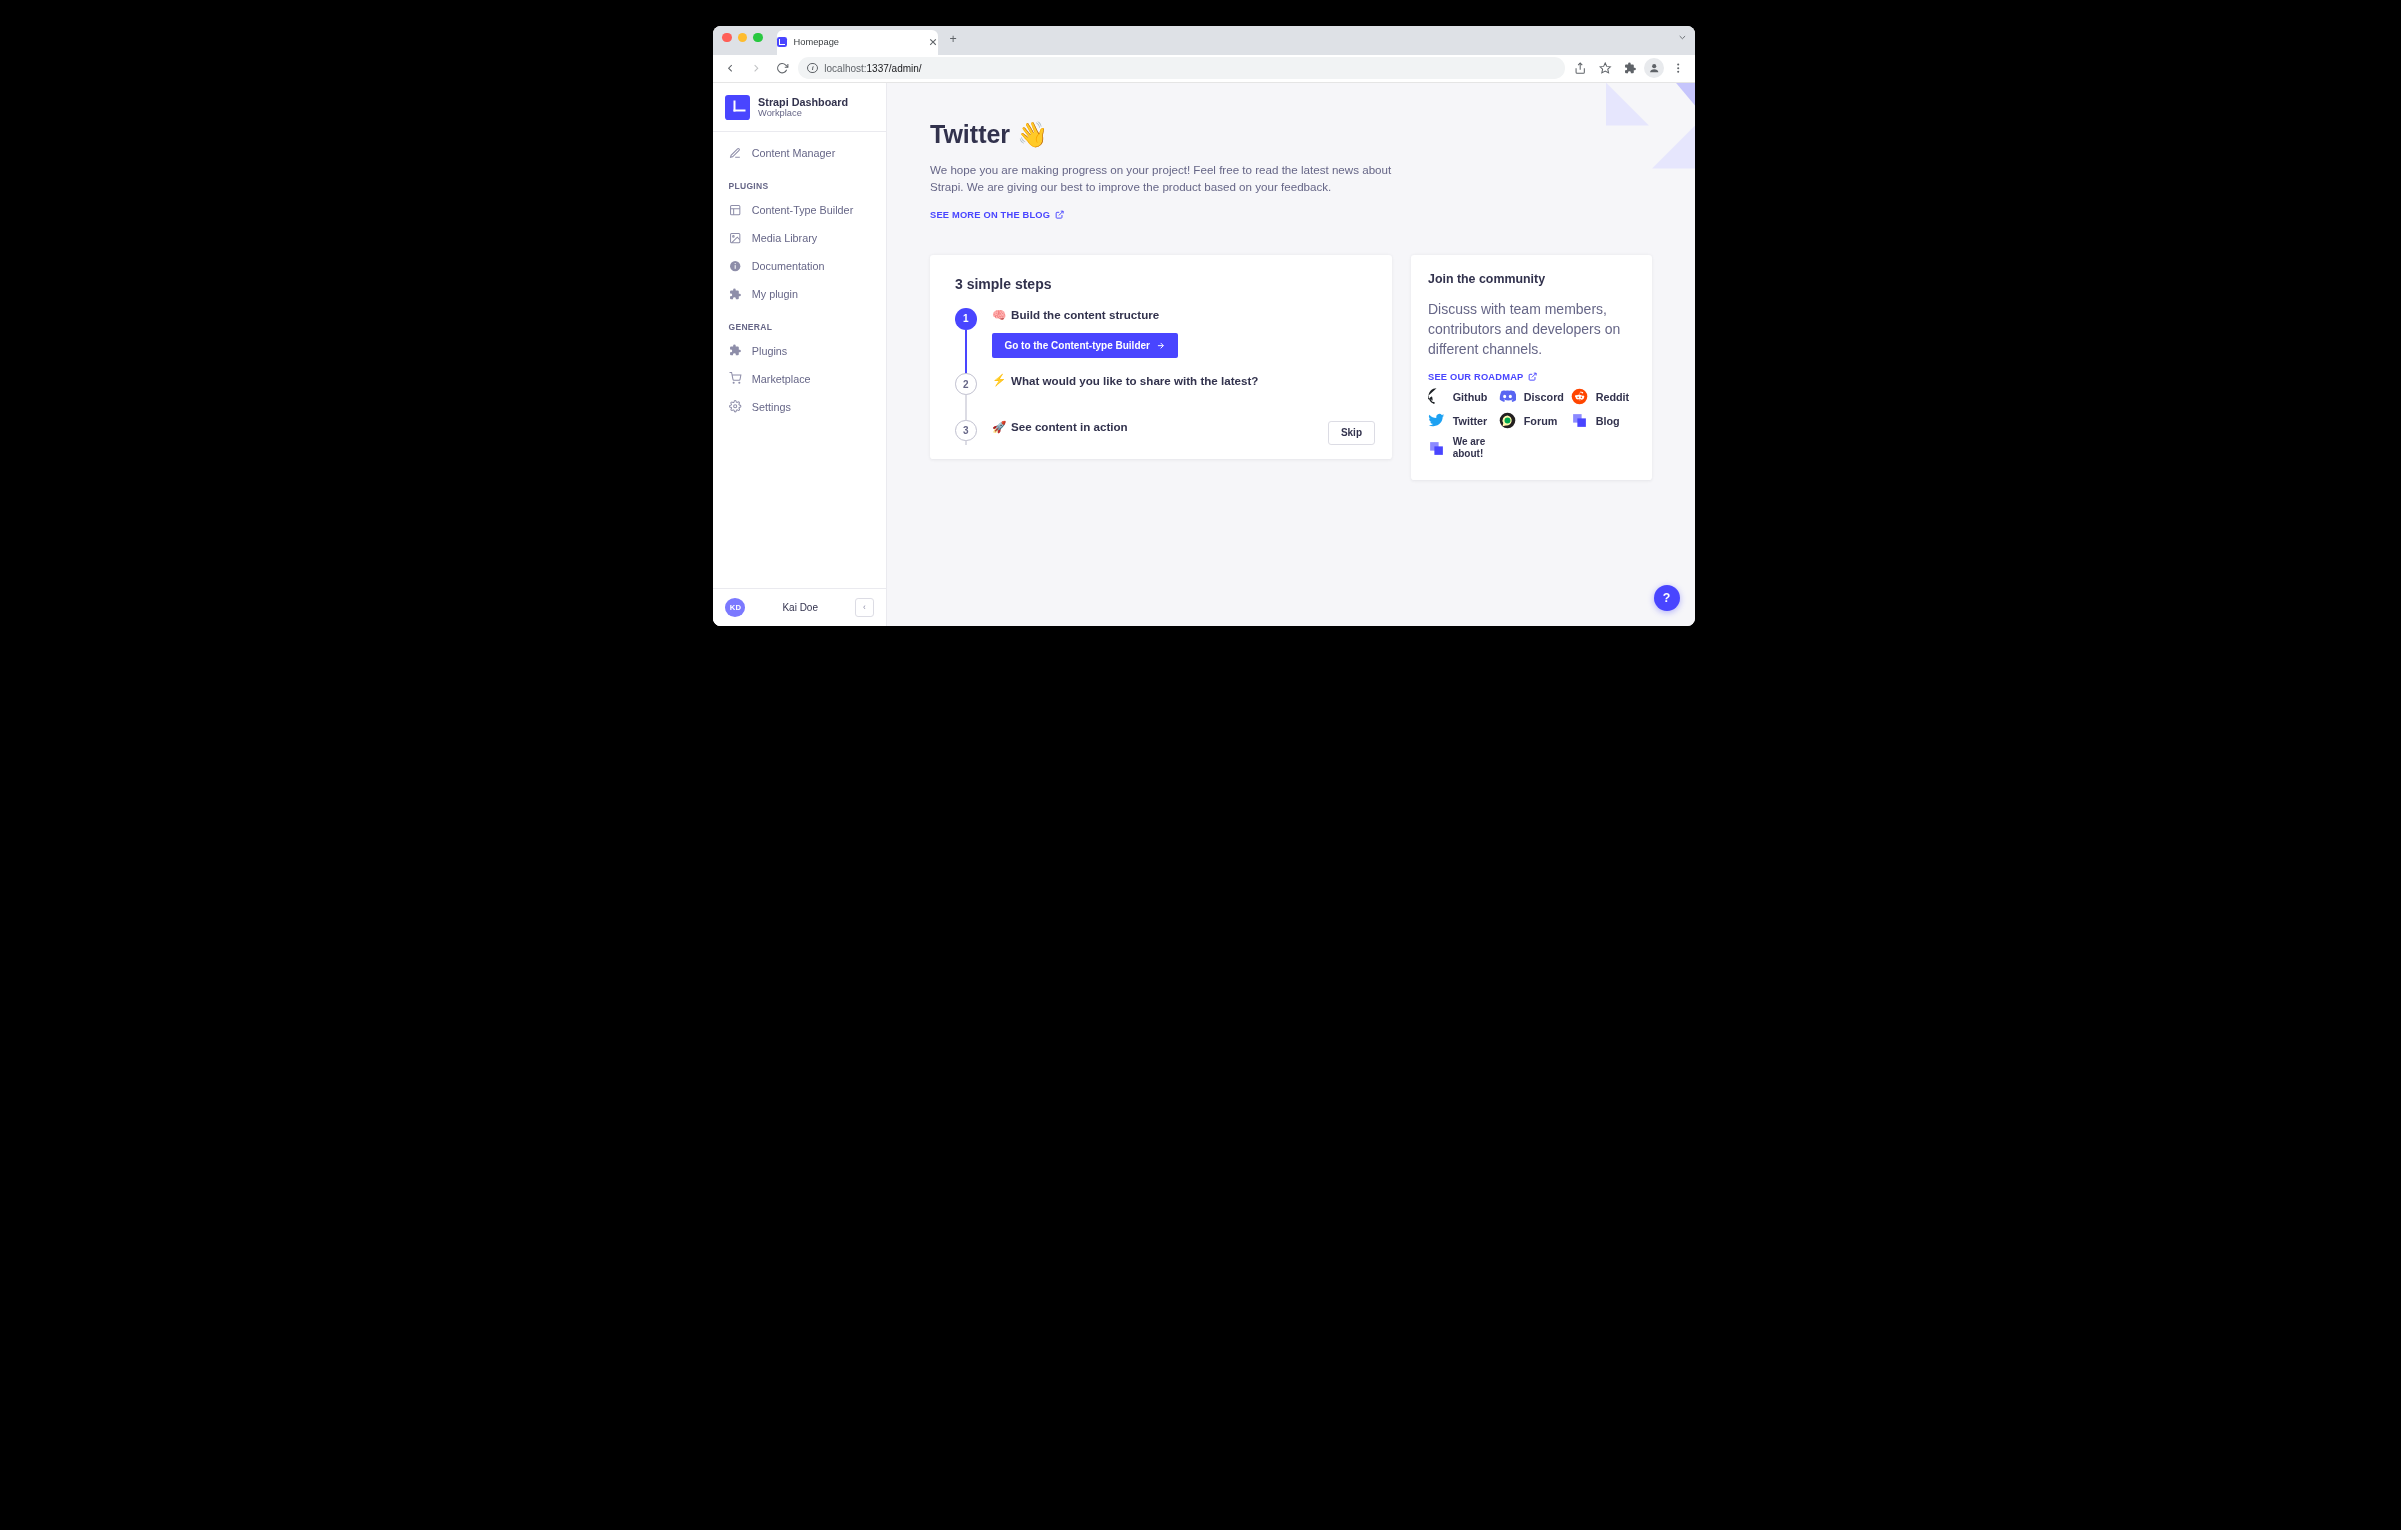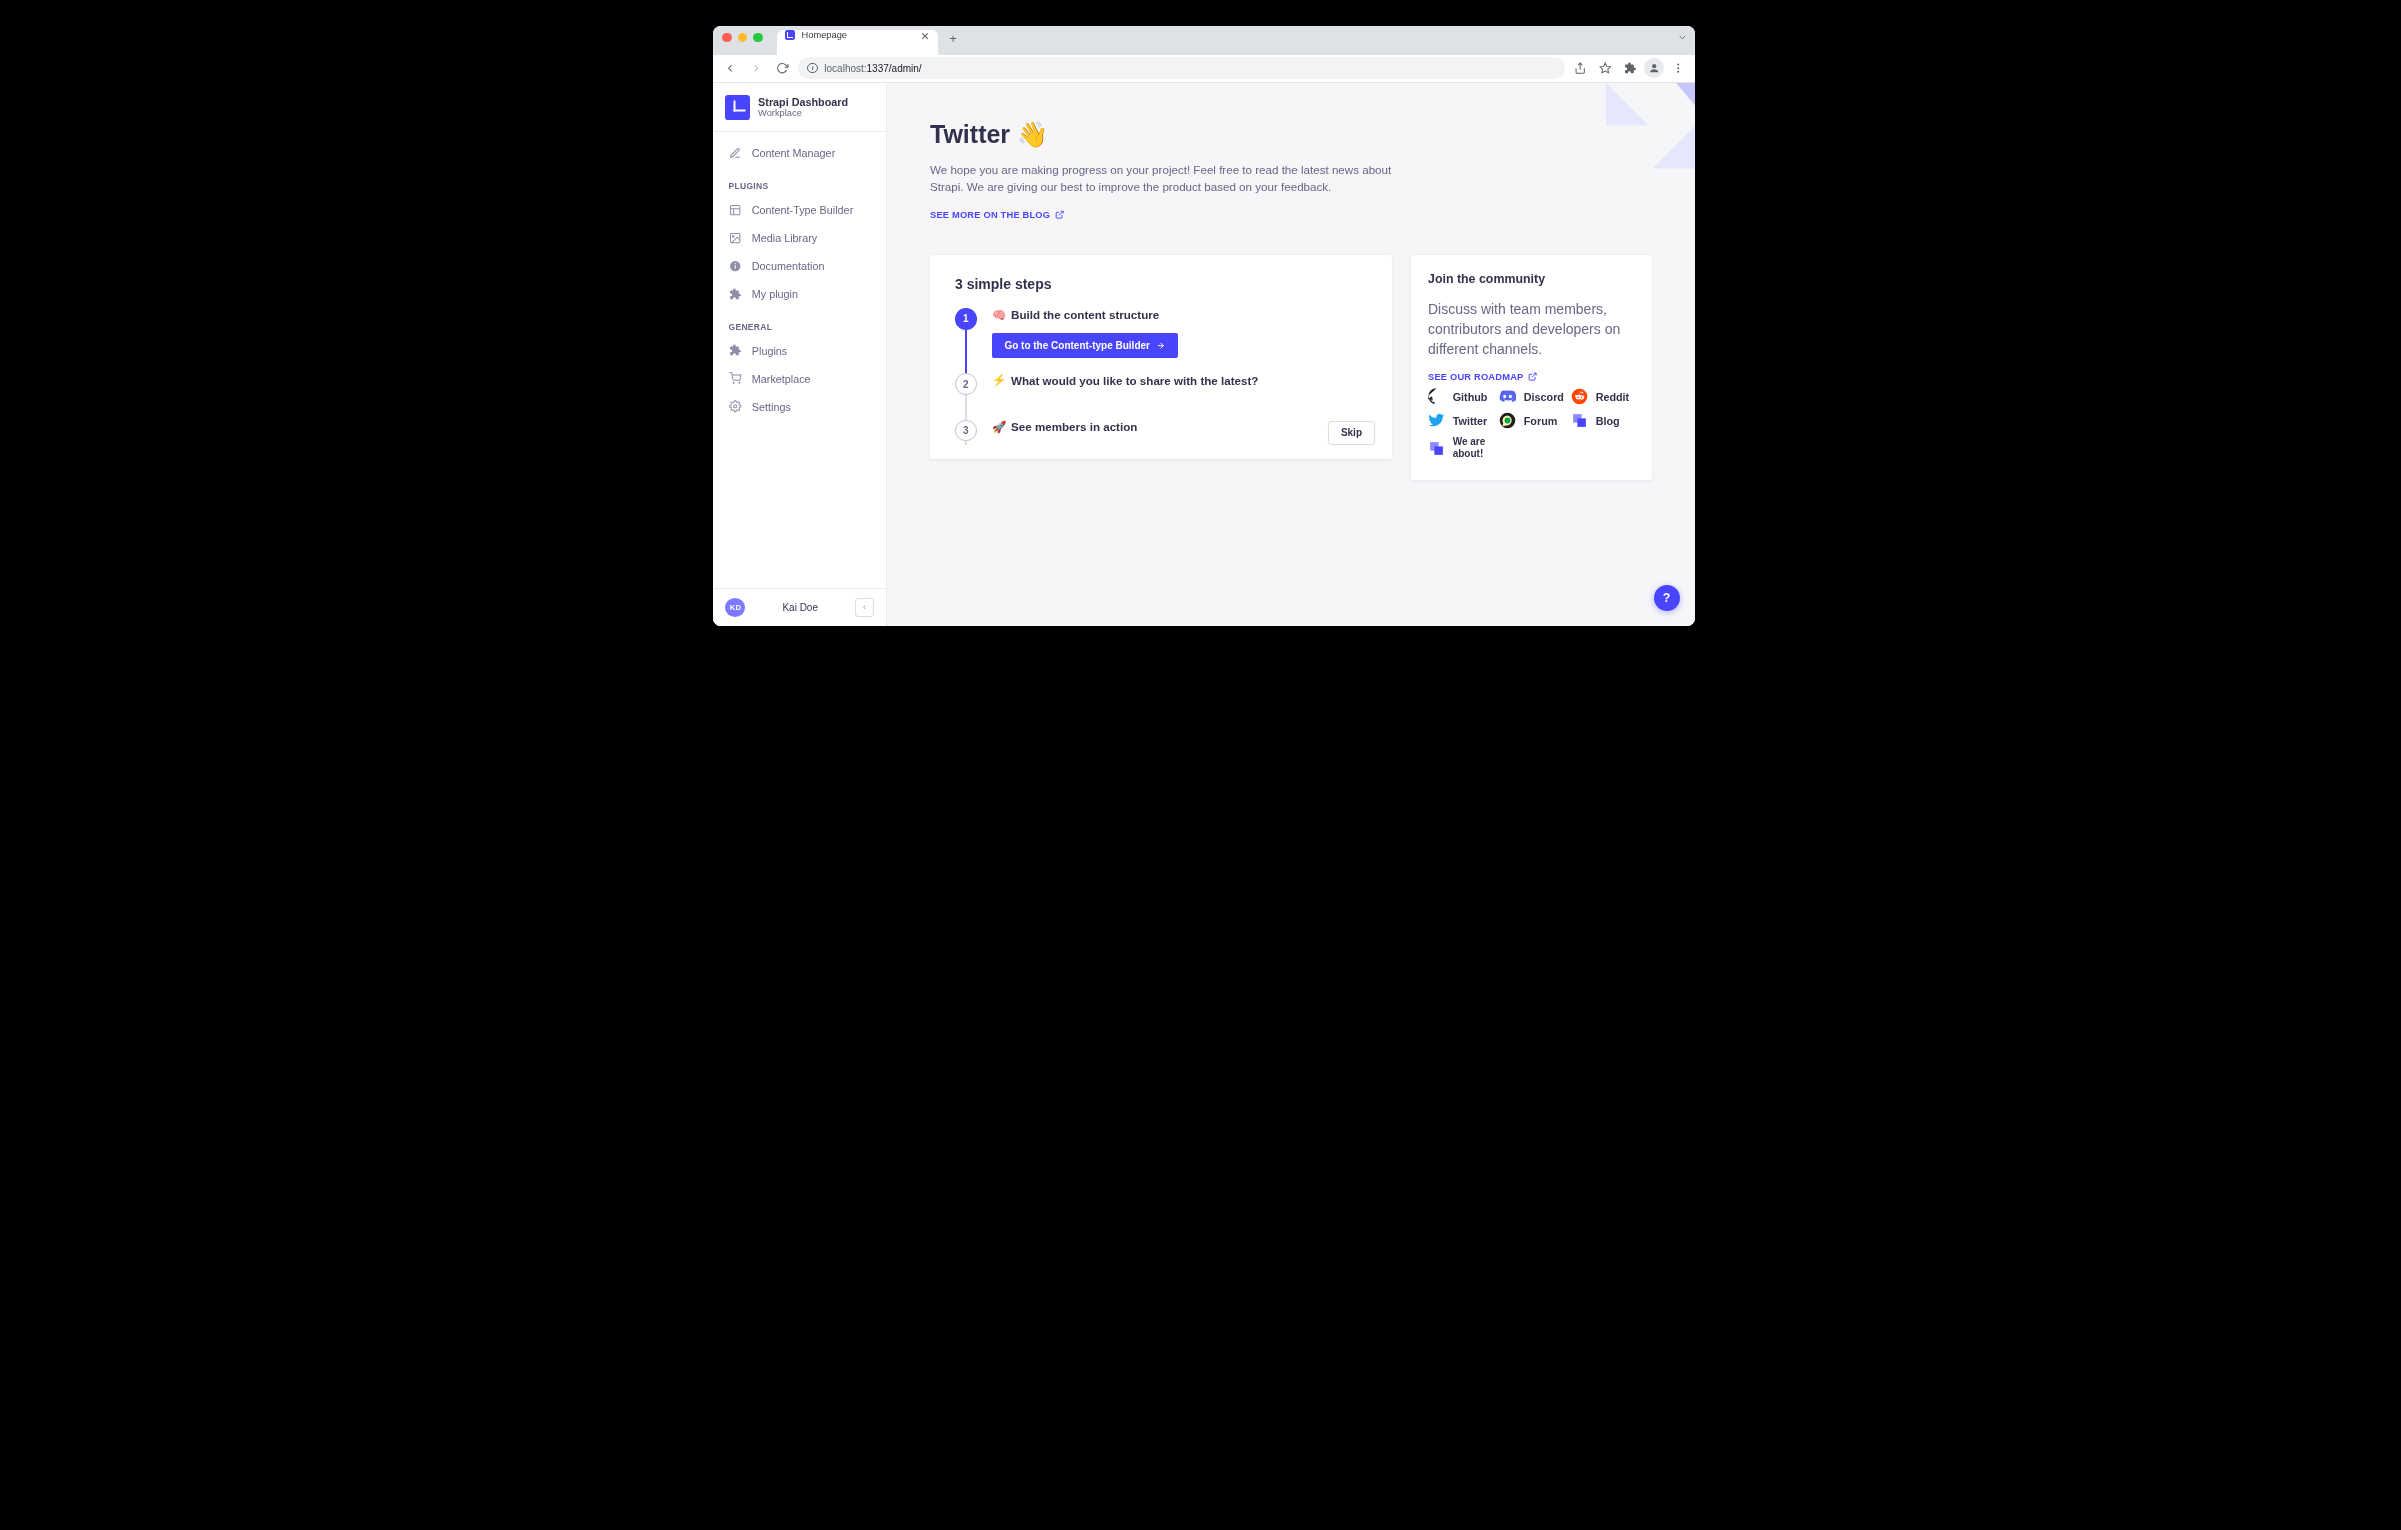--- a/index.html
+++ b/index.html
@@ -7,21 +7,21 @@
 .screen { width: 1057px; height: 675px; margin: 0 auto; background: #000; position: relative; }
 .window { position: absolute; top: 25.5px; left: 41px; right: 34px; bottom: 49px; background: #fff; border-radius: 7.7px; overflow: hidden; box-shadow: 0 15.5px 46px rgba(0,0,0,0.5); display: flex; flex-direction: column; }
 
 
 .titlebar { height: 29px; background: #dee1e6; display: flex; align-items: flex-end; padding-left: 9.3px; }
 .traffic { display: flex; gap: 6.2px; align-self: center; margin-bottom: 4.6px; margin-right: 14px; }
 .tl { width: 9.3px; height: 9.3px; border-radius: 50%; }
 .tl.red { background: #ff5f57; }
 .tl.yellow { background: #febc2e; }
 .tl.green { background: #28c840; }
-.tab { background: #fff; height: 25px; min-width: 161px; border-radius: 6.2px 6.2px 0 0; display: flex; padding: 0 8px; gap: 6.2px; font-size: 9.3px; color: #3c4043; }
+.tab { background: #fff; height: 25px; min-width: 161px; border-radius: 6.2px 6.2px 0 0; display: flex; align-items: center; padding: 0 0; gap: 6.2px; font-size: 9.3px; color: #3c4043; }
 .tab .favicon { width: 10.8px; height: 10.8px; background: #4945ff; border-radius: 2.3px; display: flex; align-items: center; justify-content: center; }
 .tab .favicon::after { content: ""; width: 4.6px; height: 4.6px; border-bottom: 1.5px solid #fff; border-left: 1.5px solid #fff; }
 .tab .close { margin-left: auto; color: #5f6368; font-size: 10.8px; }
 .newtab { width: 21.7px; height: 21.7px; display: flex; align-items: center; justify-content: center; color: #5f6368; font-size: 12.4px; align-self: center; margin-bottom: 1.5px; margin-left: 4.6px; }
 .tabs-spacer { flex: 1; }
 .expand { width: 25px; align-self: center; margin-bottom: 3.1px; color: #5f6368; text-align: center; }
 
 .toolbar { height: 28px; background: #fff; border-bottom: 0.8px solid #e5e5e5; display: flex; align-items: center; padding: 0 6.2px; gap: 4.6px; }
 .tb-btn { width: 21.7px; height: 21.7px; display: flex; align-items: center; justify-content: center; color: #5f6368; border-radius: 50%; }
 .tb-btn svg { width: 12.4px; height: 12.4px; }
@@ -320,21 +320,21 @@
           <div class="step-title">
             <span>⚡</span>
             <span>What would you like to share with the latest?</span>
           </div>
         </div>
 
         <div class="step step3">
           <div class="step-num inactive">3</div>
           <div class="step-title">
             <span>🚀</span>
-            <span>See members in action</span>
+            <span>See content in action</span>
           </div>
         </div>
 
         <button class="skip-btn">Skip</button>
       </div>
 
       <div class="card community-card">
         <h2>Join the community</h2>
         <p>Discuss with team members, contributors and developers on different channels.</p>
         <a class="roadmap-link">

